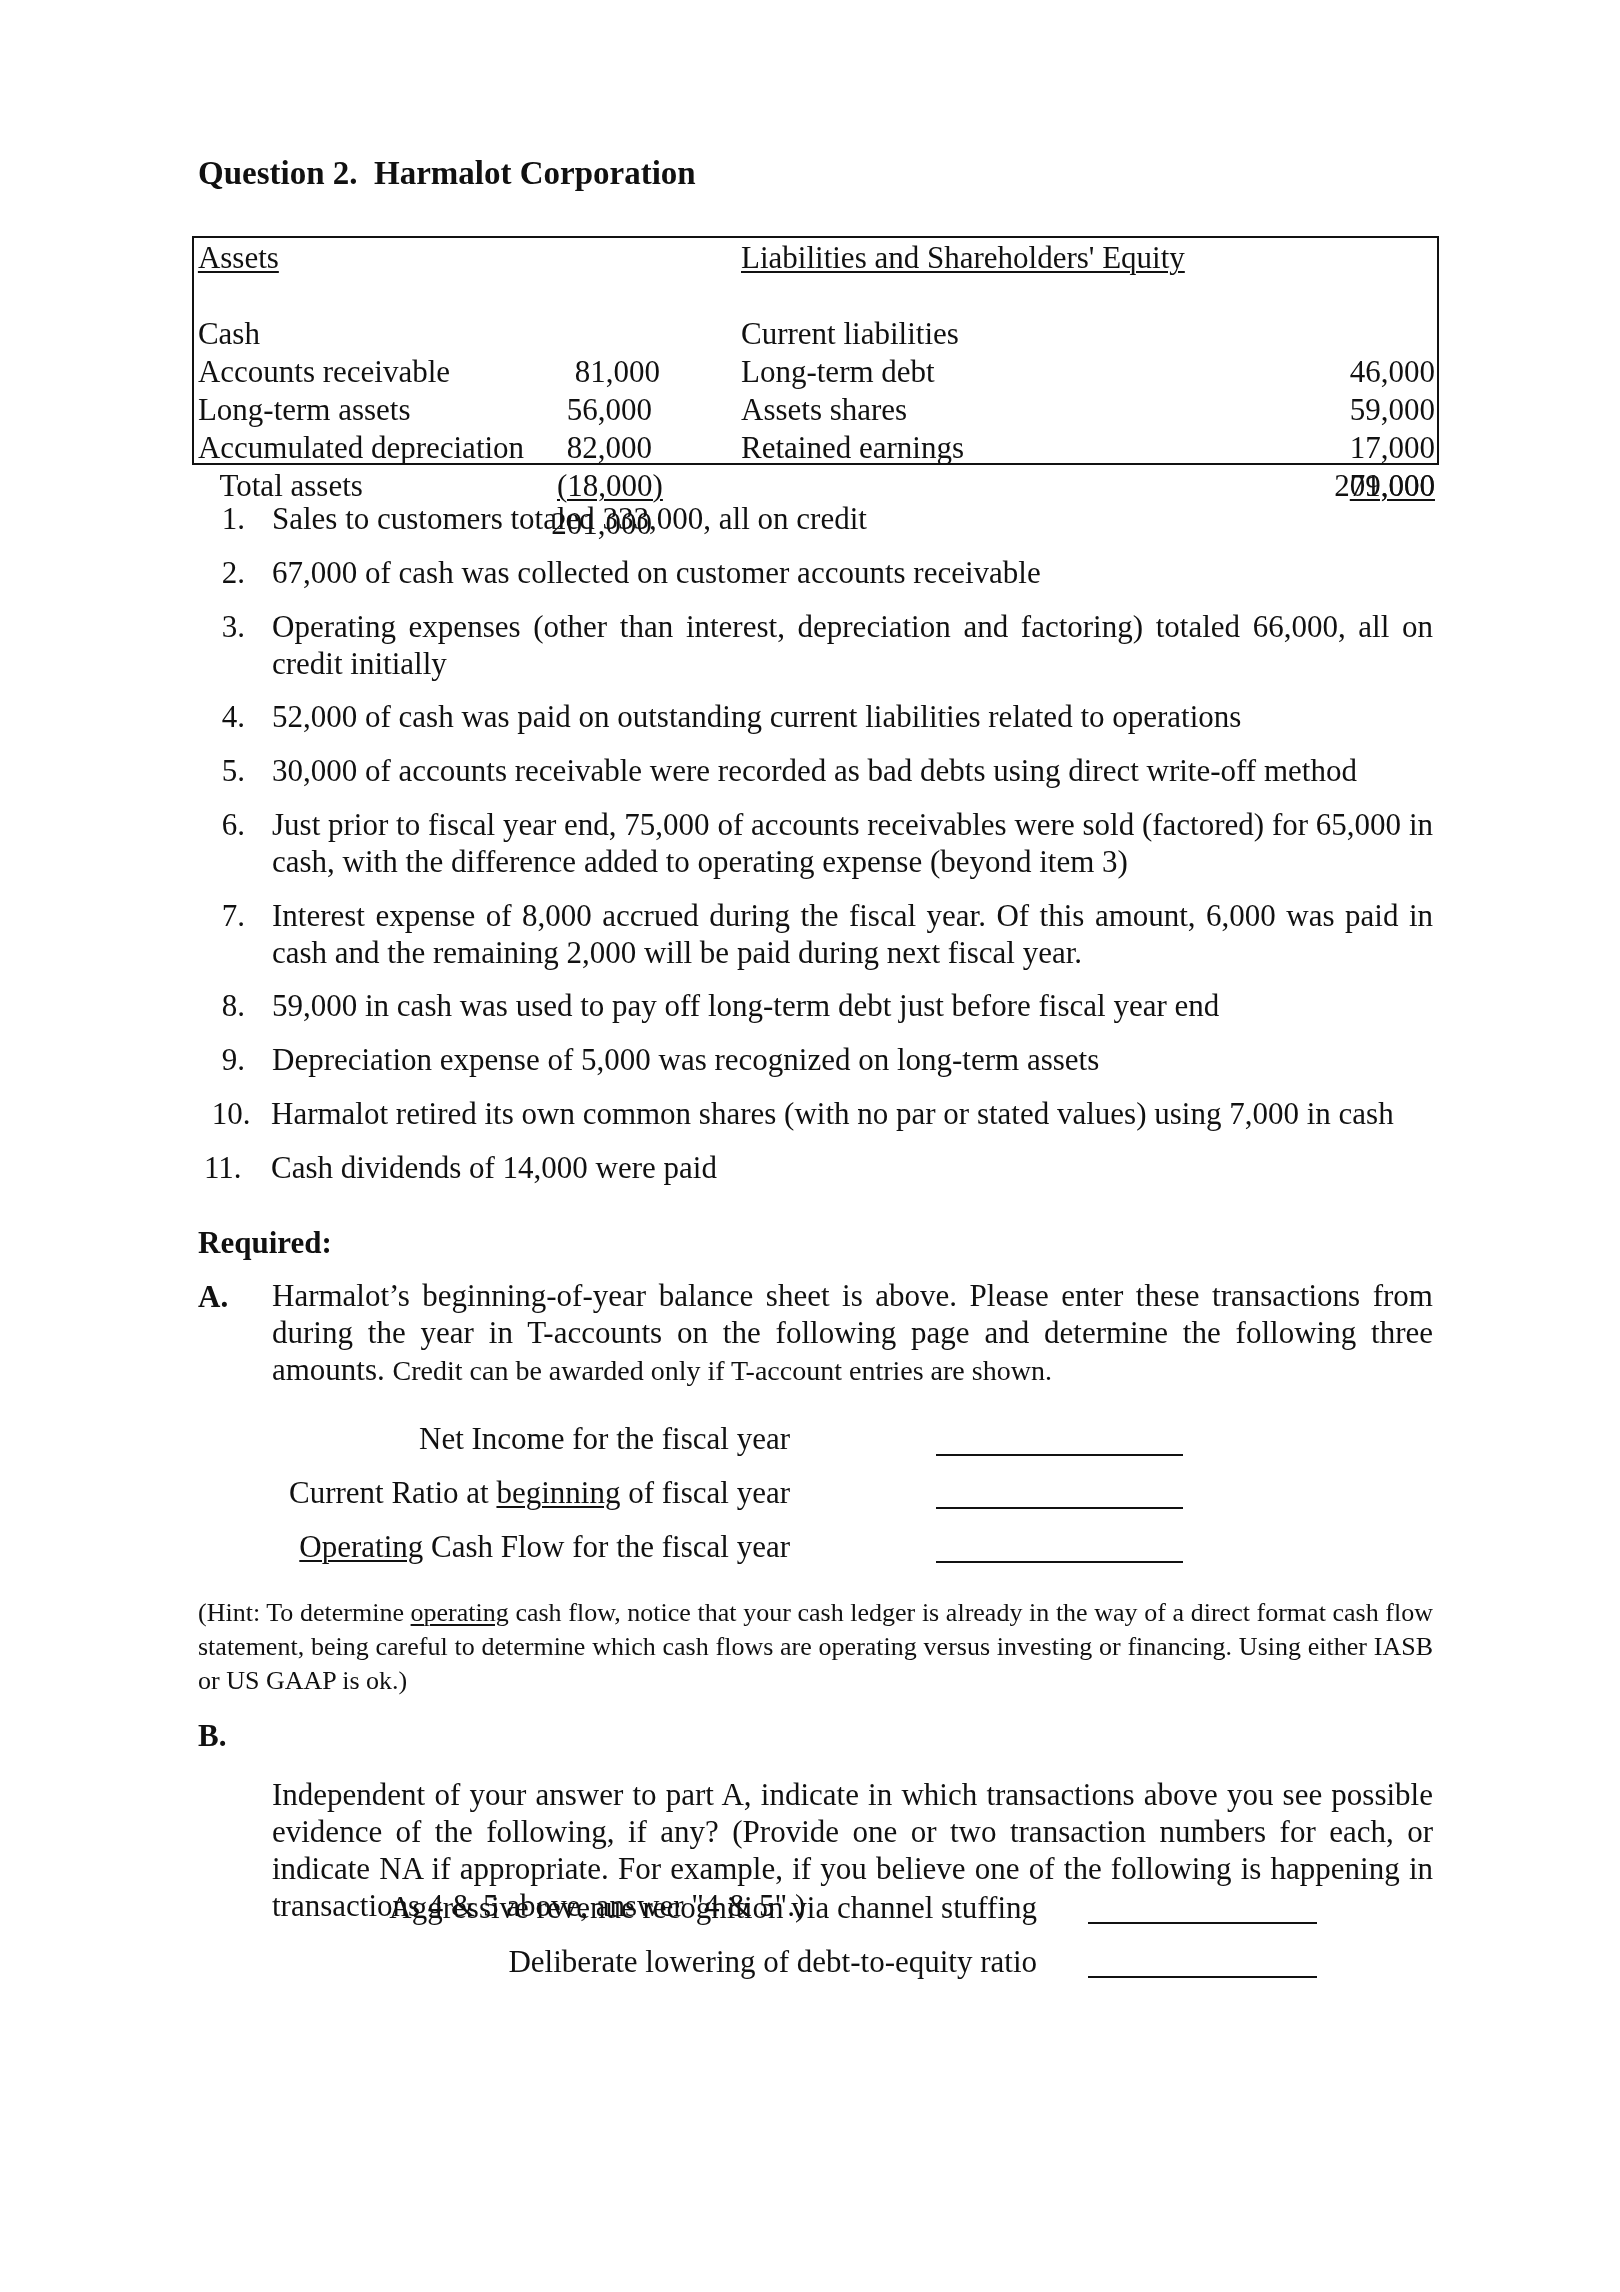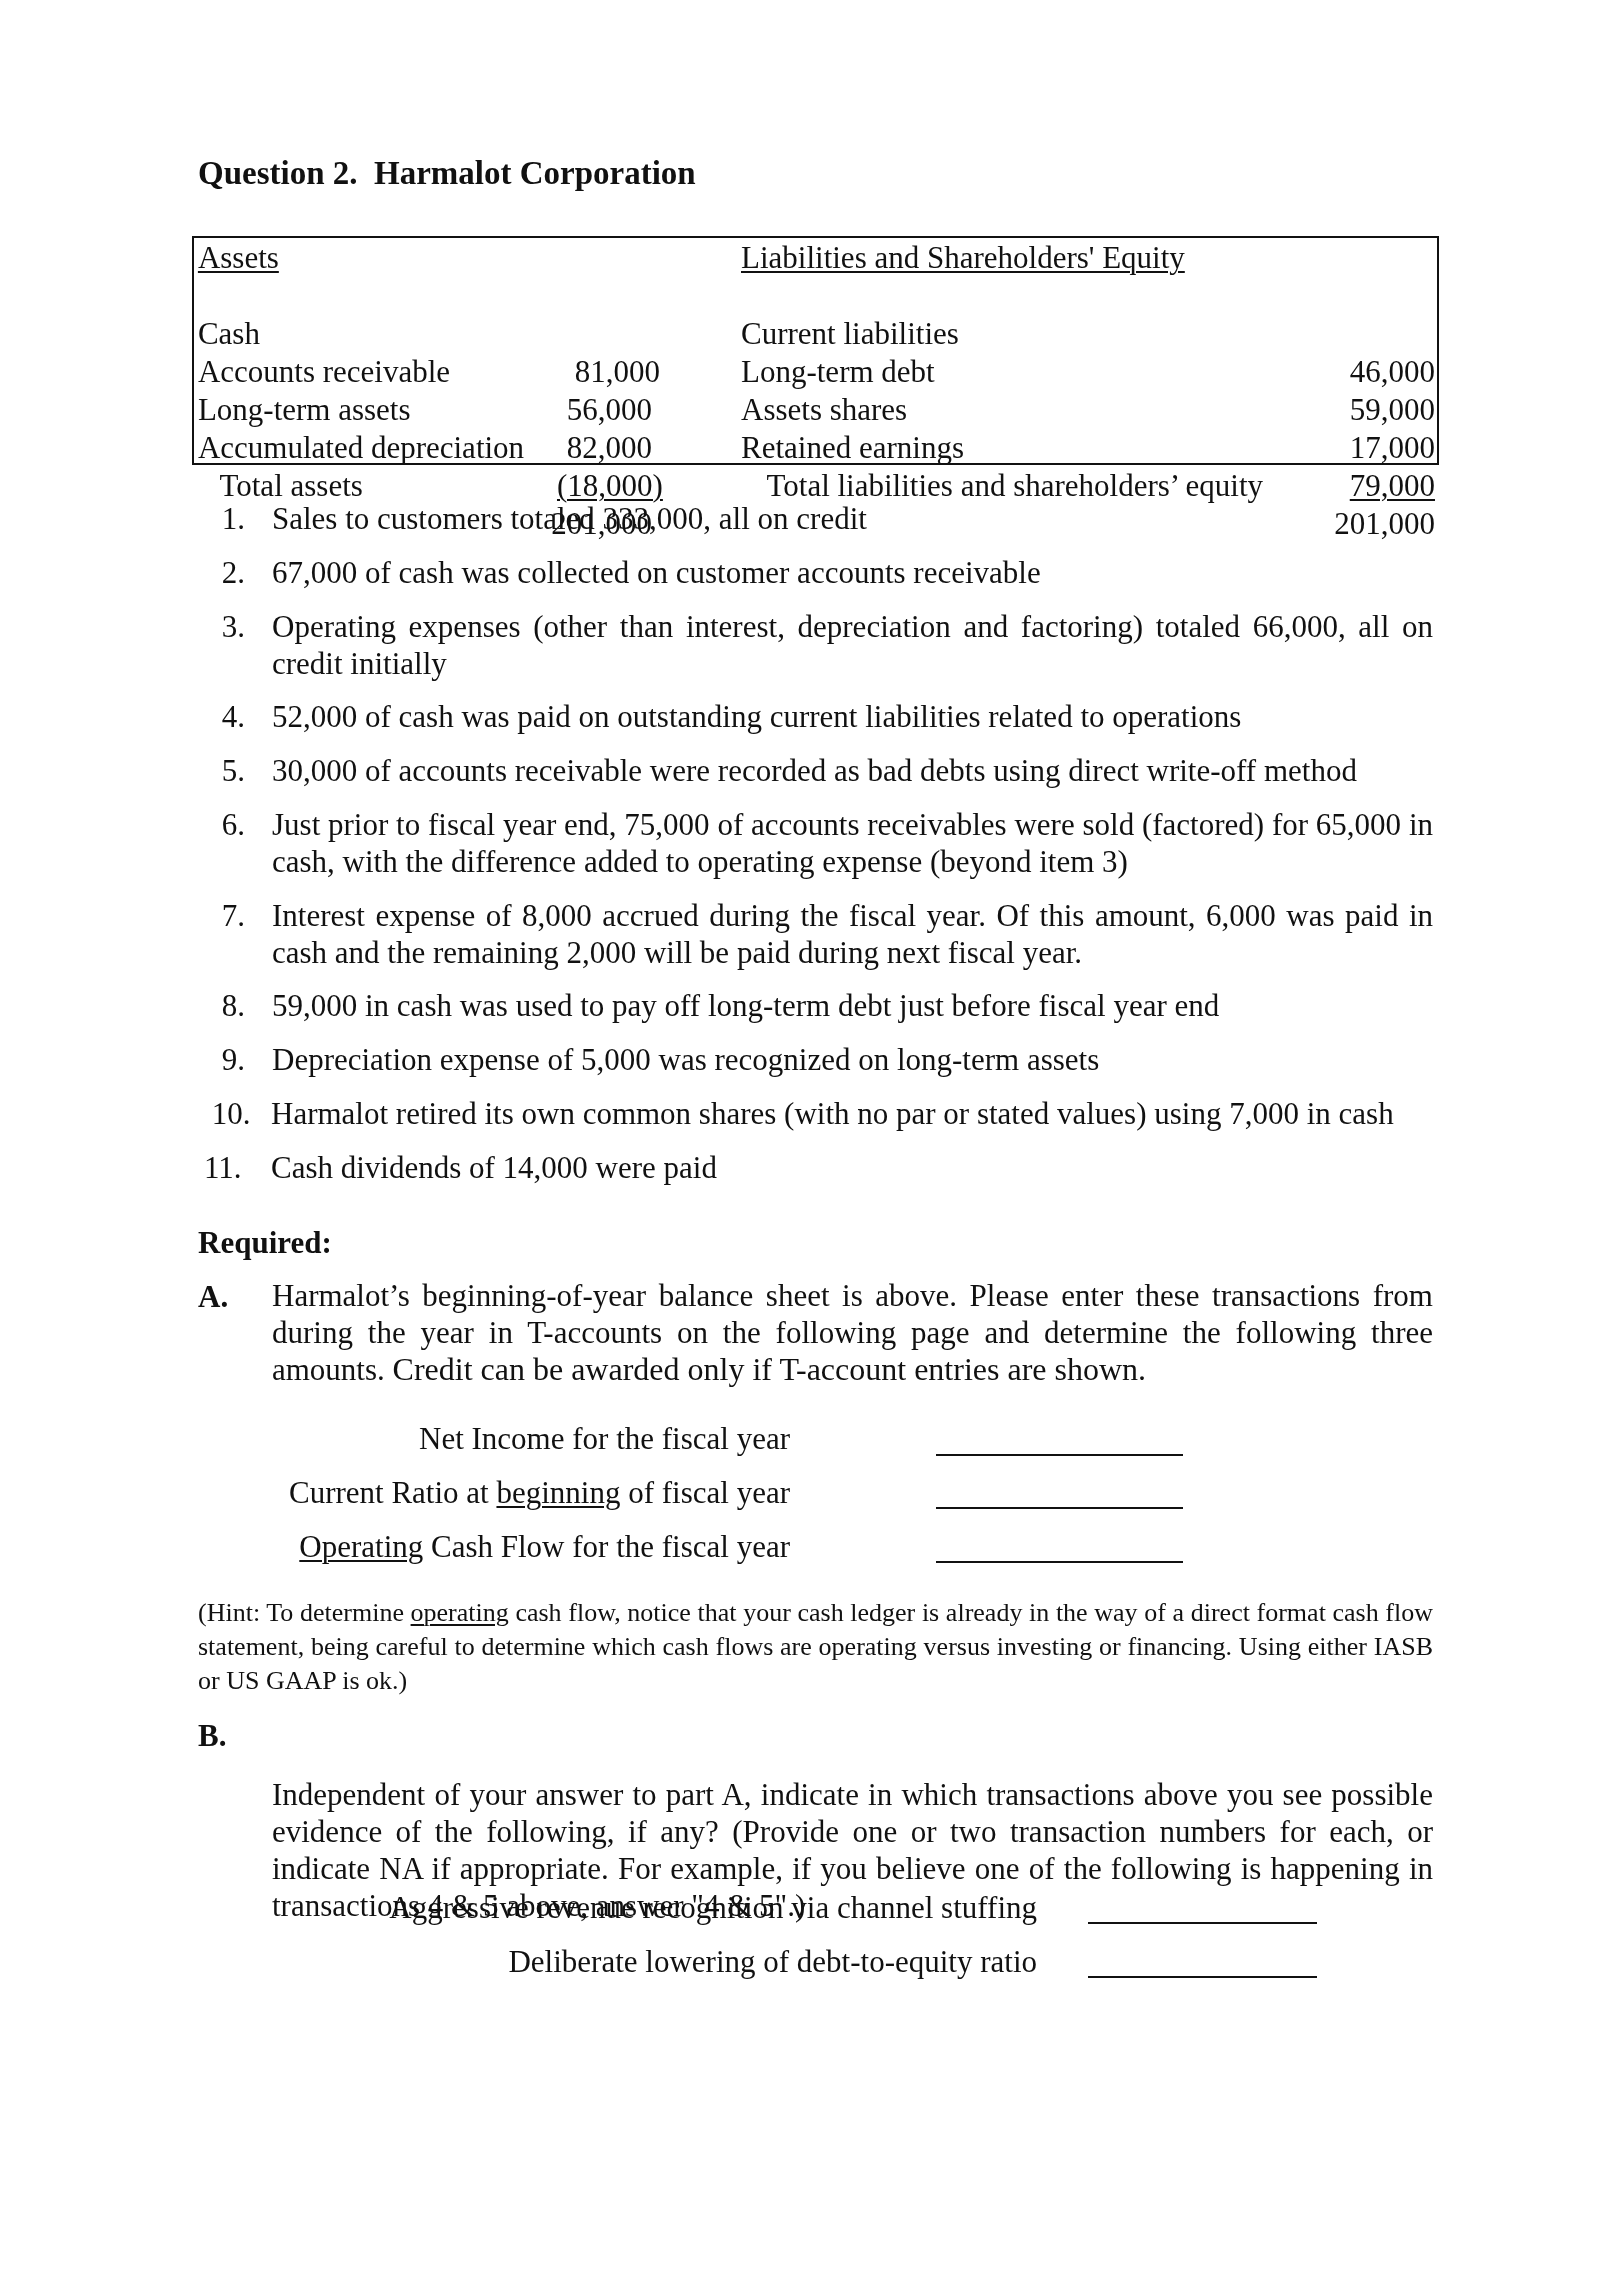--- a/index.html
+++ b/index.html
@@ -35,21 +35,21 @@
   .tx-text { position: absolute; left: 74px; width: 1161px; }
   .tx-text.nojust { width: auto; white-space: nowrap; }
   .required {
     position: absolute; left: 198px; top: 1225px; font-size: 31px; font-weight: bold; margin: 0;
   }
   .part-letter { position: absolute; left: 198px; font-size: 31px; font-weight: bold; }
   .part-text {
     position: absolute; left: 272px; width: 1161px; font-size: 31px; line-height: 37px;
     text-align: justify; text-align-last: left;
   }
-  .small { font-size: 32px; }
+  .small { font-size: 28px; }
   .q-row { position: absolute; font-size: 31px; white-space: nowrap; }
   .q-label { position: absolute; text-align: right; white-space: nowrap; }
   .q-blank { position: absolute; height: 0; border-bottom: 2px solid #111; }
   .hint {
     position: absolute; left: 198px; top: 1596px; width: 1235px;
     font-size: 26px; line-height: 34px; text-align: justify; text-align-last: left;
   }
 </style>
 </head>
 <body>
@@ -92,21 +92,20 @@
     </div>
     <div class="bs-row">
       <span class="bs-label">Assets shares</span>
       <span class="bs-val">17,000</span>
     </div>
     <div class="bs-row">
       <span class="bs-label">Retained earnings</span>
       <span class="bs-val u">79,000</span>
     </div>
     <div class="bs-row">
-      <span class="bs-label indent" style="left:25.5px">Total liabilities and shareholders’ equity</span>
       <span class="bs-val">201,000</span>
     </div>
   </div>
 </div>
 
 <div class="tx-list">
   <div class="tx" style="left:198px; top:500px; width:1274px;">
     <span class="tx-num">1.</span>
     <span class="tx-text nojust">Sales to customers totaled 333,000, all on credit</span>
   </div>

